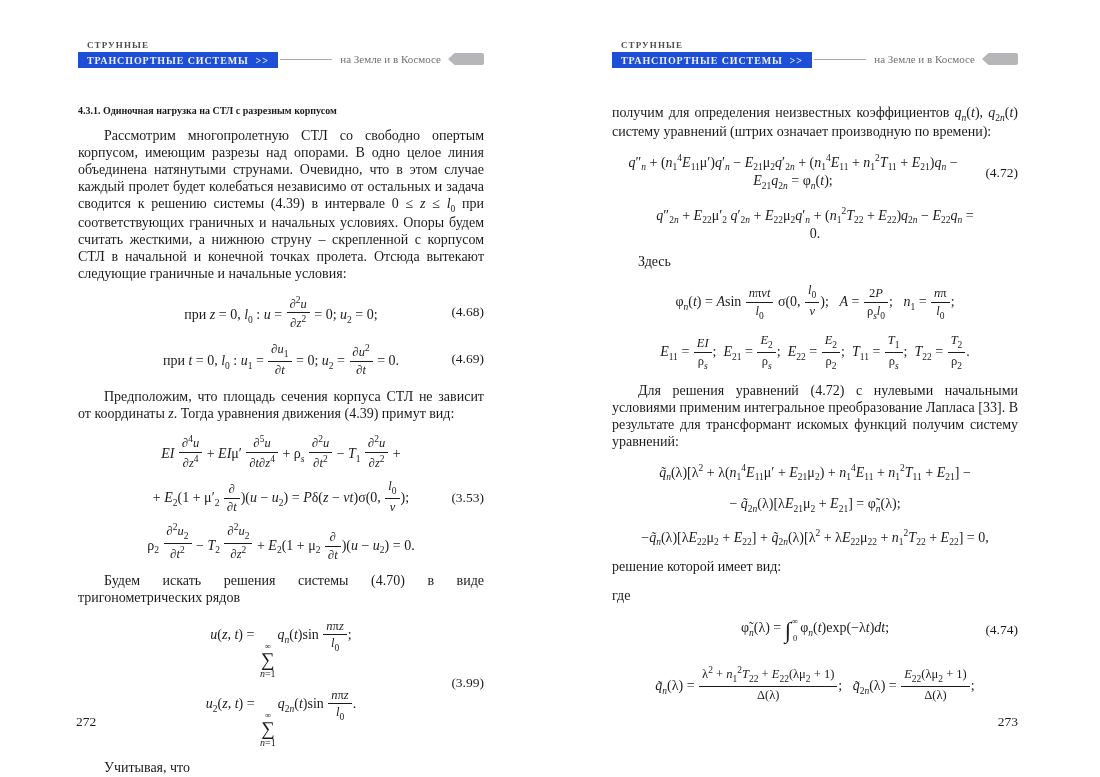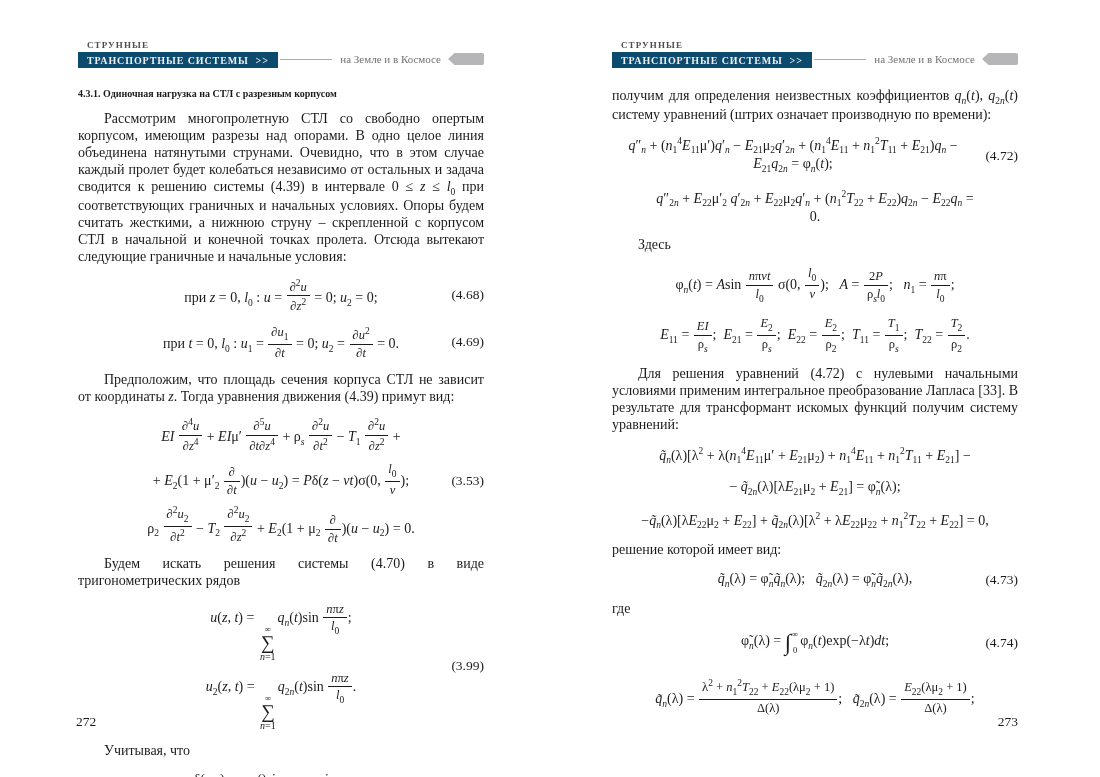--- a/index.html
+++ b/index.html
@@ -6,24 +6,24 @@
   body{
     width:1100px;height:777px;position:relative;overflow:hidden;
     background:#ffffff;color:#1b1b1d;
     font-family:"Liberation Serif","DejaVu Serif",serif;
   }
   .col{position:absolute;top:36px;width:406px;}
   .col-l{left:78px;}
   .col-r{left:612px;}
 
   
-  .hdr{display:flex;align-items:flex-end;height:32px;margin-bottom:20px;}
+  .hdr{display:flex;align-items:flex-end;height:32px;margin-bottom:37px;}
   .brand{display:flex;flex-direction:column;}
   .brand-top{font-size:9px;font-weight:bold;letter-spacing:1.1px;color:#4d4d4f;margin:0 0 2px 9px;white-space:nowrap;}
-  .badge{background:#0c4a6e;color:#efefef;font-weight:bold;font-size:10px;letter-spacing:0.9px;padding:3px 9px 2px;white-space:nowrap;}
+  .badge{background:#1d4ed8;color:#efefef;font-weight:bold;font-size:10px;letter-spacing:0.9px;padding:3px 9px 2px;white-space:nowrap;}
   .hdr-rule{flex:1;height:1px;background:#ababad;margin:0 8px 8px 2px;}
   .tagline{font-size:11px;color:#707173;margin-bottom:3px;white-space:nowrap;}
   .hdr-arrow{width:36px;height:12px;background:#b6b6b8;border-radius:2px;
     clip-path:polygon(0 50%,18% 0,100% 0,100% 100%,18% 100%);margin:0 0 3px 7px;flex:none;}
 
   .title{font-size:10px;font-weight:bold;margin:16px 0 12px;}
   .body{font-size:14px;line-height:1.21;text-align:justify;margin:0 0 8px;}
   .ind{text-indent:26px;}
   .mt{margin-top:12px;}
 
@@ -150,24 +150,20 @@
   <p class="body ind mt">Для решения уравнений (4.72) с нулевыми начальными условиями применим интегральное преобразование Лапласа [33]. В результате для трансформант искомых функций получим систему уравнений:</p>
 
   <div class="eq">
     <div class="line"><i>q̃</i><sub><i>n</i></sub>(λ)[λ<sup>2</sup> + λ(<i>n</i><sub>1</sub><sup>4</sup><i>E</i><sub>11</sub>μ′ + <i>E</i><sub>21</sub>μ<sub>2</sub>) + <i>n</i><sub>1</sub><sup>4</sup><i>E</i><sub>11</sub> + <i>n</i><sub>1</sub><sup>2</sup><i>T</i><sub>11</sub> + <i>E</i><sub>21</sub>] −</div>
     <div class="line" style="margin-top:14px;">− <i>q̃</i><sub>2<i>n</i></sub>(λ)[λ<i>E</i><sub>21</sub>μ<sub>2</sub> + <i>E</i><sub>21</sub>] = φ̃<sub><i>n</i></sub>(λ);</div>
     <div class="line" style="margin-top:14px;">−<i>q̃</i><sub><i>n</i></sub>(λ)[λ<i>E</i><sub>22</sub>μ<sub>2</sub> + <i>E</i><sub>22</sub>] + <i>q̃</i><sub>2<i>n</i></sub>(λ)[λ<sup>2</sup> + λ<i>E</i><sub>22</sub>μ<sub>22</sub> + <i>n</i><sub>1</sub><sup>2</sup><i>T</i><sub>22</sub> + <i>E</i><sub>22</sub>] = 0,</div>
   </div>
 
   <p class="body mt">решение которой имеет вид:</p>
 
-  <div class="eq">
-    <div class="pad"><i>q̃</i><sub><i>n</i></sub>(λ) = φ̃<sub><i>n</i></sub><i>q̃</i><sub><i>n</i></sub>(λ);&nbsp;&nbsp;&nbsp;<i>q̃</i><sub>2<i>n</i></sub>(λ) = φ̃<sub><i>n</i></sub><i>q̃</i><sub>2<i>n</i></sub>(λ),</div>
-    <span class="num">(4.73)</span>
-  </div>
 
   <p class="body mt">где</p>
 
   <div class="eq">
     <div class="pad">φ̃<sub><i>n</i></sub>(λ) = <span class="intw">
           <span class="isym">∫</span>
           <span class="ilims">
             <span>∞</span>
             <span>0</span>
           </span>

